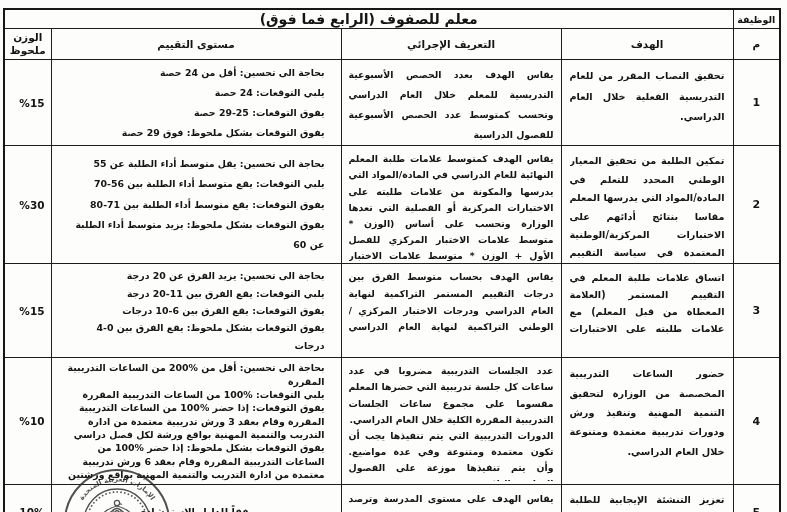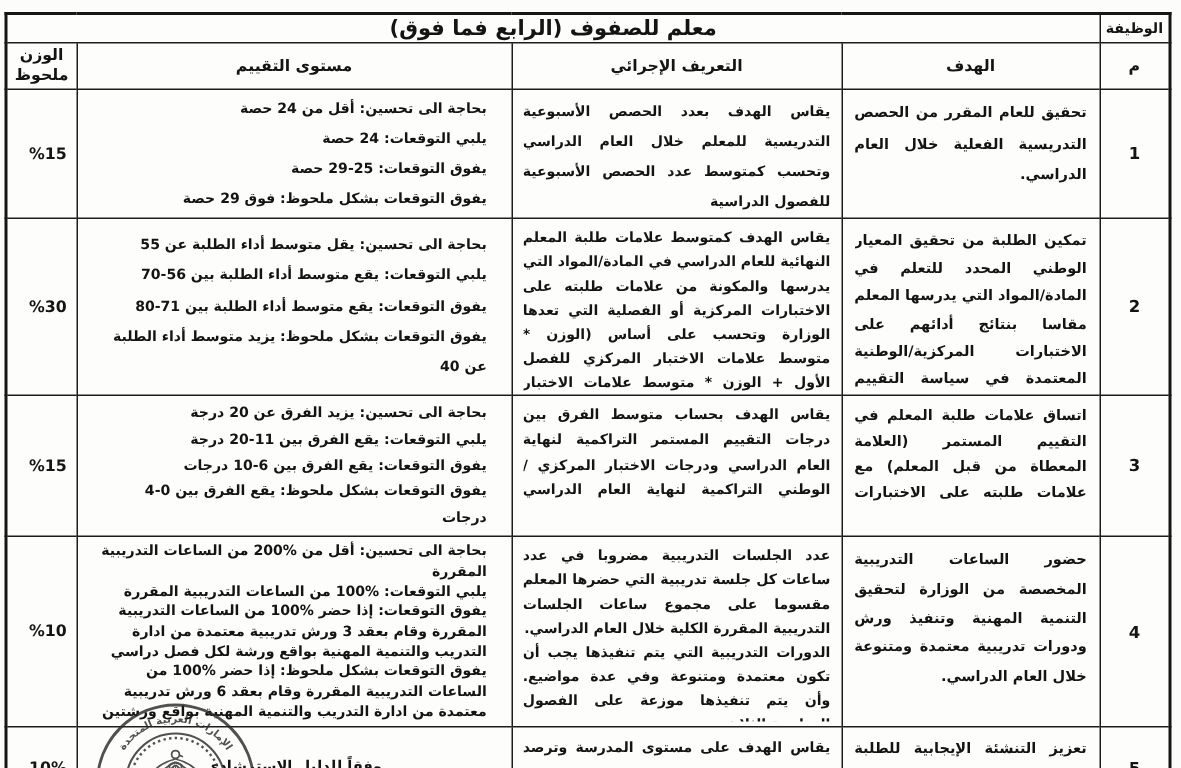--- a/index.html
+++ b/index.html
@@ -83,21 +83,21 @@
         <td class="colhead">م</td>
         <td class="colhead">الهدف</td>
         <td class="colhead">التعريف الإجرائي</td>
         <td class="colhead">مستوى التقييم</td>
         <td class="colhead">الوزن ملحوظ</td>
       </tr>
 
       <tr class="r1">
         <td class="num-cell">1</td>
         <td class="goal-cell">
-            <div class="wrap">تحقيق للعام المقرر من الحصص التدريسية الفعلية خلال العام الدراسي.</div>
+            <div class="wrap">تحقيق النصاب المقرر من للعام التدريسية الفعلية خلال العام الدراسي.</div>
           </td>
         <td class="def-cell">
             <div class="wrap">يقاس الهدف بعدد الحصص الأسبوعية التدريسية للمعلم خلال العام الدراسي وتحسب كمتوسط عدد الحصص الأسبوعية للفصول الدراسية</div>
           </td>
         <td class="lvl-cell">
             <div class="wrap">
           <div class="lvl-line">بحاجة الى تحسين: أقل من 24 حصة</div>
           <div class="lvl-line">يلبي التوقعات: 24 حصة</div>
           <div class="lvl-line">يفوق التوقعات: 25-29 حصة</div>
           <div class="lvl-line">يفوق التوقعات بشكل ملحوظ: فوق 29 حصة</div>
@@ -112,21 +112,21 @@
             <div class="wrap">تمكين الطلبة من تحقيق المعيار الوطني المحدد للتعلم في المادة/المواد التي يدرسها المعلم مقاسا بنتائج أدائهم على الاختبارات المركزية/الوطنية المعتمدة في سياسة التقييم والامتحانات للعام الدراسي.</div>
           </td>
         <td class="def-cell">
             <div class="wrap">يقاس الهدف كمتوسط علامات طلبة المعلم النهائية للعام الدراسي في المادة/المواد التي يدرسها والمكونة من علامات طلبته على الاختبارات المركزية أو الفصلية التي تعدها الوزارة وتحسب على أساس (الوزن * متوسط علامات الاختبار المركزي للفصل الأول + الوزن * متوسط علامات الاختبار المركزي للفصل الثاني + الوزن *متوسط علامات الاختبار المركزي للفصل الثالث) / 3</div>
           </td>
         <td class="lvl-cell">
             <div class="wrap">
           <div class="lvl-line">بحاجة الى تحسين: يقل متوسط أداء الطلبة عن 55</div>
           <div class="lvl-line">يلبي التوقعات: يقع متوسط أداء الطلبة بين 56-70</div>
           <div class="lvl-line">يفوق التوقعات: يقع متوسط أداء الطلبة بين 71-80</div>
-          <div class="lvl-line">يفوق التوقعات بشكل ملحوظ: يزيد متوسط أداء الطلبة عن 40</div>
+          <div class="lvl-line">يفوق التوقعات بشكل ملحوظ: يزيد متوسط أداء الطلبة عن 60</div>
         </div>
           </td>
         <td class="weight-cell">%30</td>
       </tr>
 
       <tr class="r3">
         <td class="num-cell">3</td>
         <td class="goal-cell">
             <div class="wrap">اتساق علامات طلبة المعلم في التقييم المستمر (العلامة المعطاة من قبل المعلم) مع علامات طلبته على الاختبارات المركزية أو الوطنية.</div>
           </td>

